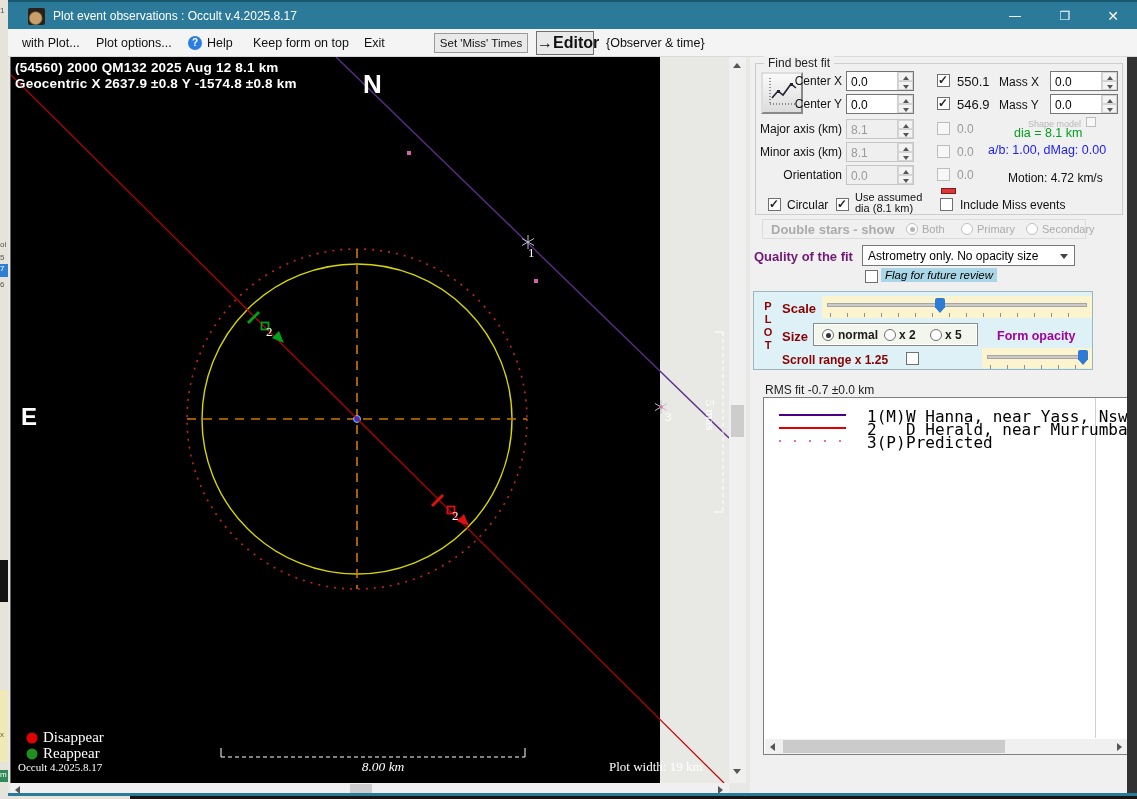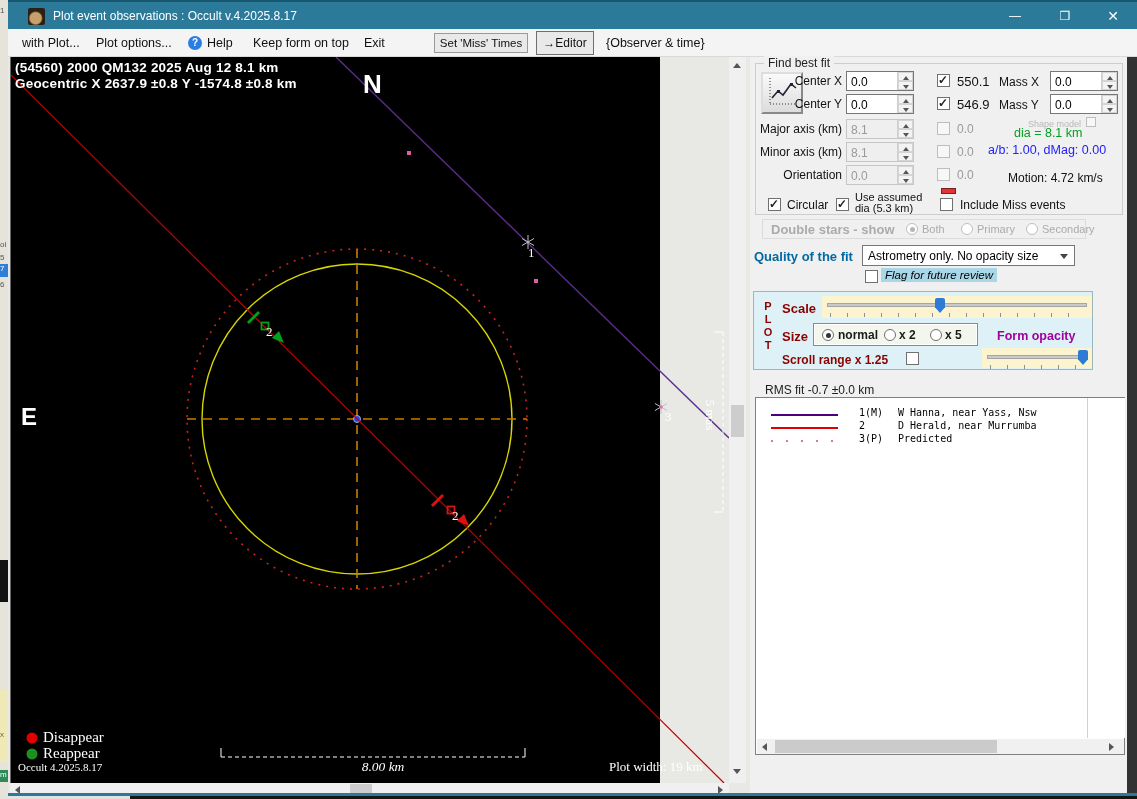--- a/index.html
+++ b/index.html
@@ -76,21 +76,21 @@
   .darkred { color:#8b0000; font-weight:bold; font-size:13px; }
   .slider { position:absolute; background:#fcf4cf; }
   .slider .track { position:absolute; left:5px; right:5px; top:7px; height:4px; background:#c9c9c9; border:1px solid #a5a5a5; }
   .slider .thumb { position:absolute; top:2px; width:10px; height:15px; background:#2e7bd6; border-radius:2px;
                    clip-path:polygon(0 0,100% 0,100% 62%,50% 100%,0 62%); }
   .slider .ticks { position:absolute; left:8px; right:8px; top:17px; height:4px;
                    background:repeating-linear-gradient(90deg,#909090 0 1px,transparent 1px 17px); }
   .sizebox { position:absolute; background:#f3f6ec; outline:1px solid #8a8a8a; border:1px solid #fff; }
   .bold-lbl { position:absolute; font-weight:bold; font-size:12px; color:#1a1a1a; white-space:nowrap; }
 
-  .listbox { position:absolute; background:#fff; border:1px solid #7f7f7f; font-family:"DejaVu Sans Mono", monospace; font-size:10px; }
+  .listbox { position:absolute; background:#fff; border:1px solid #7f7f7f; font-family:"DejaVu Sans Mono", monospace; font-size:16px;margin-left:8px; }
   .obs-swatch { position:absolute; height:2px; }
   .obs-text { position:absolute; white-space:pre; color:#000; }
   .sw-purple { background:#4b0082; }
   .sw-red { background:#e00000; }
   .sw-dotted { background:repeating-linear-gradient(90deg,#e070b0 0 2px,transparent 2px 15px); }
 
   .flag-label { position:absolute; background:#a9d7e8; font-style:italic; font-size:11.5px; padding:1px 4px; white-space:nowrap; }
   .green-text { color:#00a020; }
   .blue-text { color:#2020ff; }
 </style>
@@ -119,21 +119,21 @@
 </div>
 
 <div class="abs menubar">
   <div class="abs menu-item" style="left:14px;">with Plot...</div>
   <div class="abs menu-item" style="left:88px;">Plot options...</div>
   <div class="abs" style="left:180px;top:6px;"><span class="help-icon">?</span></div>
   <div class="abs menu-item" style="left:199px;">Help</div>
   <div class="abs menu-item" style="left:245px;">Keep form on top</div>
   <div class="abs menu-item" style="left:356px;">Exit</div>
   <div class="abs btn" style="left:426px;top:4px;width:94px;height:20px;line-height:18px;">Set 'Miss' Times</div>
-  <div class="abs btn" style="left:528px;top:2px;width:58px;height:24px;line-height:22px;font-weight:normal;font-size:12px;border-color:#707070;">→Editor</div>
+  <div class="abs btn" style="left:528px;top:2px;width:58px;height:24px;line-height:22px;font-weight:bold;font-size:16px;border-color:#707070;">→Editor</div>
   <div class="abs menu-item" style="left:598px;">{Observer &amp; time}</div>
 </div>
 
 <div class="abs plot">
   <svg width="718" height="726" style="position:absolute;left:0;top:0;">
 
     <circle cx="346" cy="362" r="170" fill="none" stroke="#cc2222" stroke-width="1.6" stroke-dasharray="2 6"></circle>
 
     <circle cx="346" cy="362" r="155" fill="none" stroke="#d6d600" stroke-width="1.4"></circle>
 
@@ -306,36 +306,36 @@
     </div>
     <div class="cb dis" style="left:181px;top:104px;"></div>
     <div class="lbl gray" style="left:201px;top:104px;">0.0</div>
     <div class="lbl" style="left:252px;top:107px;">Motion: 4.72 km/s</div>
 
     <div class="abs" style="left:185px;top:124px;width:15px;height:6px;background:#e23333;border:1px solid #7a2020;"></div>
 
     <div class="cb checked" style="left:12px;top:134px;"></div>
     <div class="lbl" style="left:31px;top:134px;">Circular</div>
     <div class="cb checked" style="left:80px;top:134px;"></div>
-    <div class="lbl" style="left:99px;top:128px;font-size:11px;line-height:11px;"><span>Use assumed</span><br><span>dia (5.3 km)</span></div>
+    <div class="lbl" style="left:99px;top:128px;font-size:11px;line-height:11px;"><span>Use assumed</span><br><span>dia (8.1 km)</span></div>
     <div class="cb" style="left:184px;top:134px;"></div>
     <div class="lbl" style="left:204px;top:134px;">Include Miss events</div>
   </div>
 
   <div class="abs groupbox" style="left:12px;top:162px;width:324px;height:20px;border-color:#dcdcdc;">
     <div class="lbl" style="left:8px;top:2px;font-weight:bold;font-size:13px;color:#ababab;">Double stars - show</div>
     <div class="radio dis sel" style="left:143px;top:3px;"></div>
     <div class="lbl" style="left:159px;top:3px;font-size:11px;color:#ababab;">Both</div>
     <div class="radio dis" style="left:198px;top:3px;"></div>
     <div class="lbl" style="left:214px;top:3px;font-size:11px;color:#ababab;">Primary</div>
     <div class="radio dis" style="left:263px;top:3px;"></div>
     <div class="lbl" style="left:279px;top:3px;font-size:11px;color:#ababab;">Secondary</div>
   </div>
 
-  <div class="lbl" style="left:4px;top:192px;font-weight:bold;font-size:13px;color:#0369a1;">Quality of the fit</div>
+  <div class="lbl" style="left:4px;top:192px;font-weight:bold;font-size:13px;color:#701a75;">Quality of the fit</div>
   <div class="dropdown" style="left:112px;top:188px;width:213px;height:21px;">
     <span class="dtext">Astrometry only. No opacity size</span>
     <span class="dd-chev"></span>
   </div>
   <div class="cb" style="left:115px;top:213px;"></div>
   <div class="flag-label" style="left:131px;top:211px;">Flag for future review</div>
 
   <div class="abs plot-panel" style="left:3px;top:234px;width:340px;height:79px;">
     <div class="darkred abs" style="left:9px;top:8px;font-size:11px;line-height:13px;text-align:center;width:10px;">
       <span>P</span><br><span>L</span><br><span>O</span><br><span>T</span>

